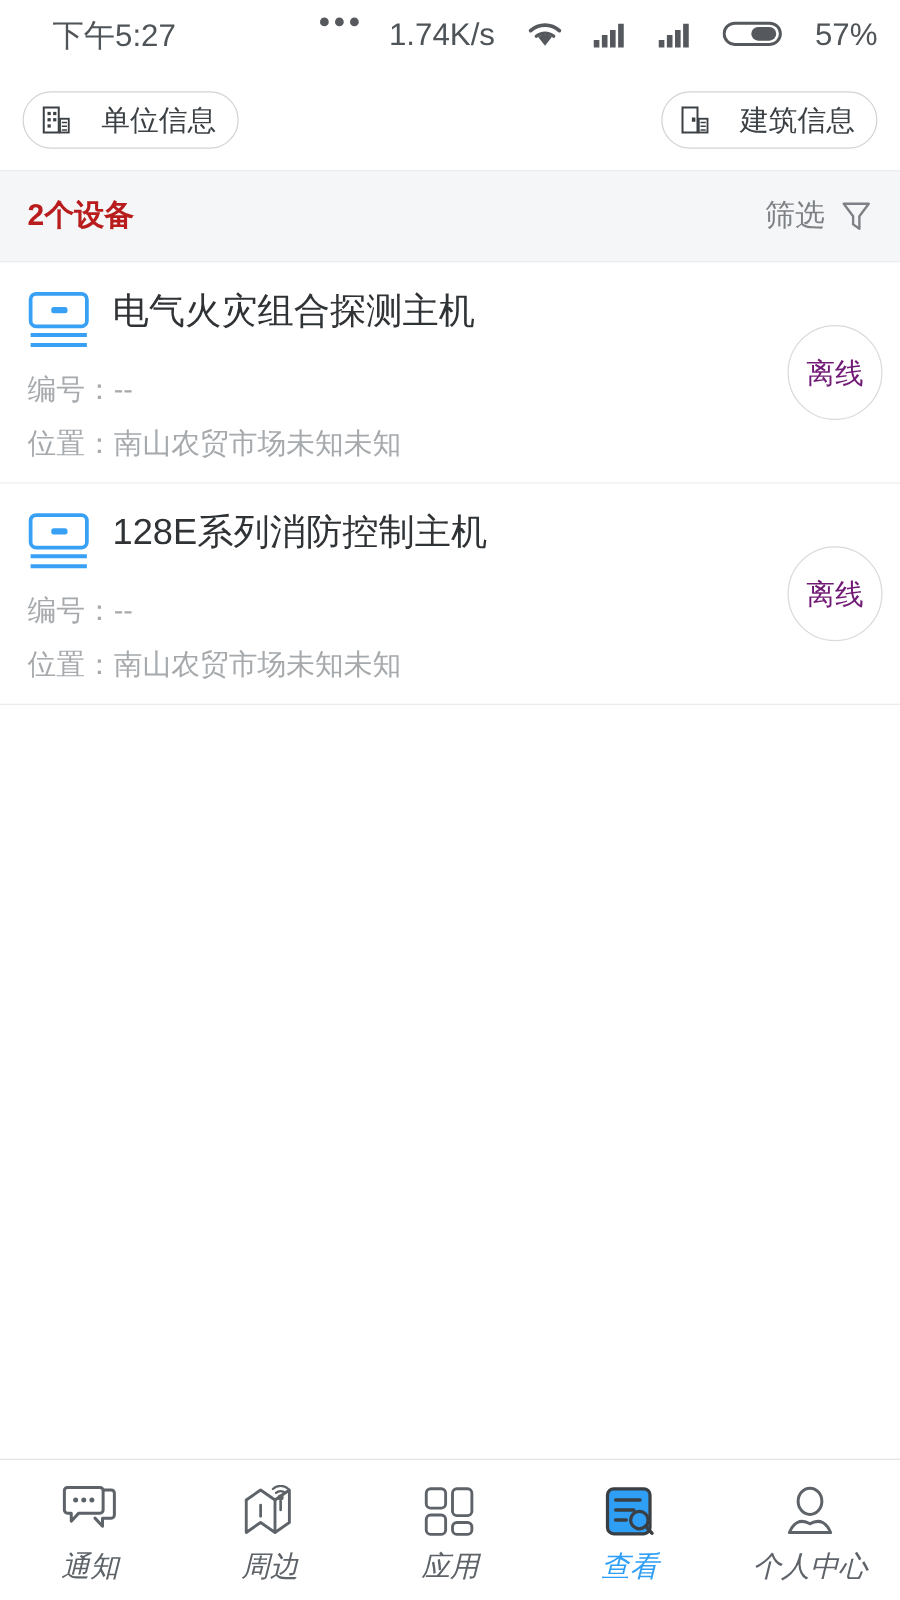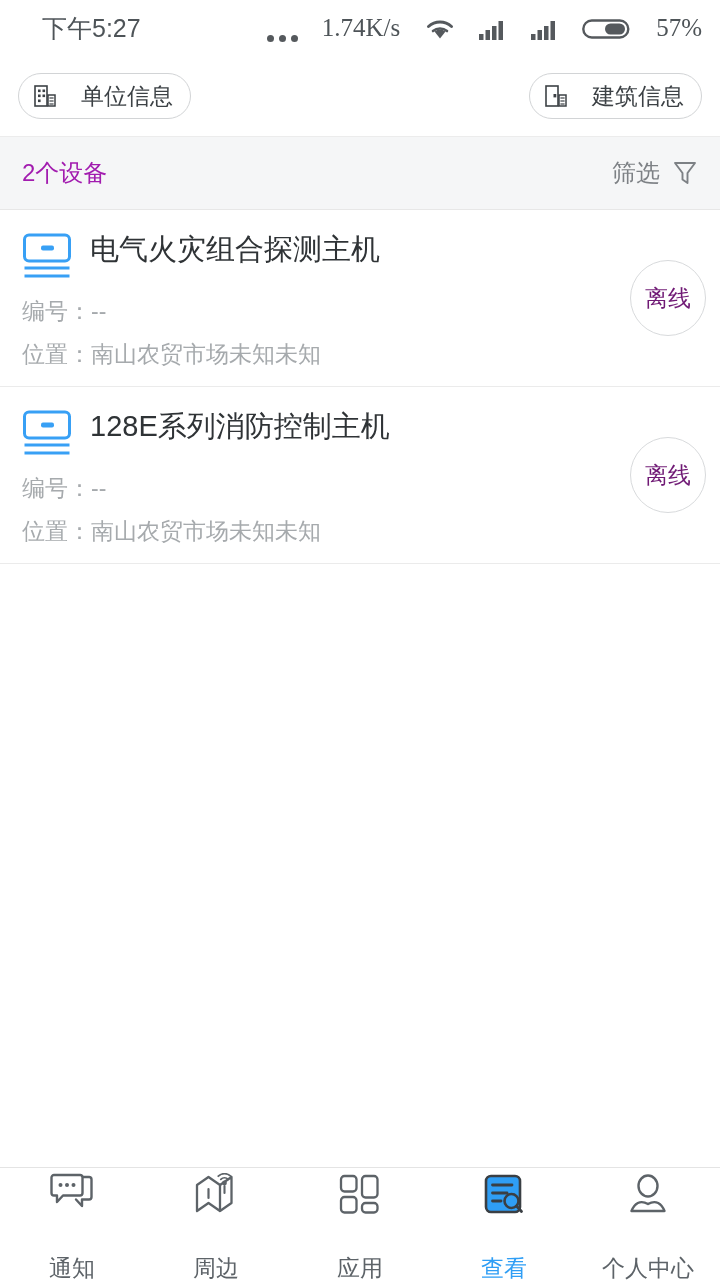--- a/index.html
+++ b/index.html
@@ -37,23 +37,22 @@
   }
   .status-time {
     font-size: 25px;
     color: #4e5458;
     letter-spacing: 0px;
     margin-left: 24px;
   }
   .status-right {
     margin-left: auto;
     display: flex;
-    align-items: flex-end;
+    align-items: flex-start;
     gap: 22px;
-    font-family: Liberation Serif, serif;
   }
   .dots-icon {
     display: flex;
     align-items: center;
     gap: 5px;
     margin-right: 2px;
   }
   .dots-icon i {
     width: 7px; height: 7px;
     border-radius: 50%;
@@ -117,22 +116,23 @@
     background: #f5f6f7;
     border-top: 1px solid #ececec;
     border-bottom: 1px solid #e7e7e7;
     display: flex;
     align-items: center;
     padding: 0 22px;
     box-sizing: border-box;
   }
   .device-count {
     font-size: 24px;
-    color: #a21caf;
-    line-height: 1;
+    color: #b91c1c;
+    line-height: 1;
+    font-weight: bold;
   }
   .filter-action {
     margin-left: auto;
     display: flex;
     align-items: center;
     gap: 12px;
   }
   .filter-label {
     font-size: 24px;
     color: #7d8185;
@@ -197,24 +197,25 @@
     border-top: 1px solid #e4e4e4;
     background: #ffffff;
     display: flex;
     align-items: stretch;
   }
   .nav-item {
     flex: 1 1 0;
     display: flex;
     flex-direction: column;
     align-items: center;
-    justify-content: space-between;
+    justify-content: center;
     gap: 9px;
     padding-top: 4px;
     box-sizing: border-box;
+    font-style: italic;
   }
   .nav-label {
     font-size: 23px;
     color: #5d6368;
     line-height: 1;
   }
   .nav-item.active .nav-label { color: #2f9ef5; }
   .nav-icon { height: 46px; display: flex; align-items: center; justify-content: center; }
 </style>
 </head>

